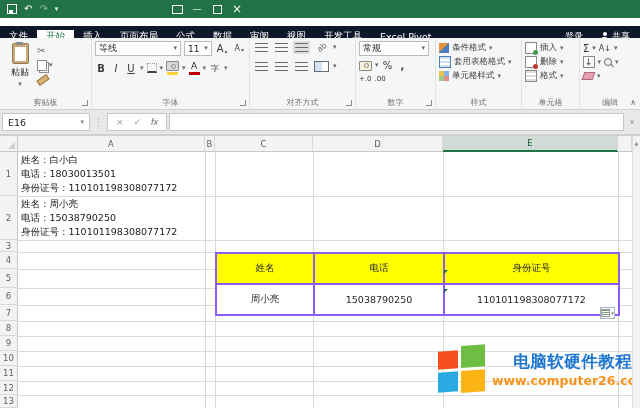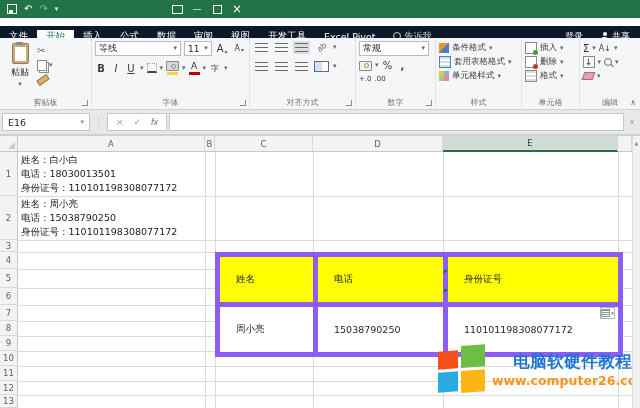--- a/index.html
+++ b/index.html
@@ -99,21 +99,21 @@
           border-bottom:1px solid #c8c8c8;box-sizing:border-box;color:#616161;
           display:flex;align-items:center;justify-content:center;font-size:8.5px}
   .colhdr.sel{background:#d2dcd6;color:#17573b;border-bottom:2px solid #217346}
   .rowhdr{position:absolute;left:0;width:18px;background:#f3f3f3;border-right:1px solid #c8c8c8;
           border-bottom:1px solid #d8d8d8;box-sizing:border-box;color:#616161;
           display:flex;align-items:center;justify-content:center;font-size:8.5px}
   .vl{position:absolute;top:16px;bottom:0;width:1px;background:#dadada}
   .hl{position:absolute;left:18px;right:8px;height:1px;background:#dadada}
   .ablock{position:absolute;left:21px;line-height:14px;font-size:9.5px;white-space:nowrap;color:#1a1a1a}
   .xtable{position:absolute;left:215px;top:116px;border-collapse:collapse;table-layout:fixed;background:#fff}
-  .xtable td{border:5px solid #8b5cf6;text-align:left;vertical-align:middle;font-size:9.5px;padding:16px;overflow:hidden}
+  .xtable td{border:2px solid #8b5cf6;text-align:center;vertical-align:middle;font-size:9.5px;padding:8px;overflow:hidden}
   .xtable tr.hdr td{background:#ffff00}
   .gtri{position:absolute;width:0;height:0;border-top:4px solid #1e7145;border-right:4px solid transparent}
   .smarttag{position:absolute;left:600px;top:171px;width:15px;height:12px;background:#fdfdfd;
             border:1px solid #a8b6c4;box-sizing:border-box;display:flex;align-items:center;justify-content:center;gap:1px}
   .smarttag .g{width:7px;height:6px;background:repeating-linear-gradient(to bottom,#7aa87a 0 1px,#fff 1px 2px);border:1px solid #9a9a9a}
   .smarttag .a{font-size:5px;color:#6a6a6a}
   .scrollbar{position:absolute;right:0;top:0;width:8px;height:272px;background:#f2f2f2;border-left:1px solid #dcdcdc;box-sizing:border-box;text-align:center}
   .scroll-up{font-size:5px;color:#8a8a8a;margin-top:4px}
   
   .watermark{position:absolute;left:438px;top:210px;display:flex;align-items:center;gap:7px}
@@ -146,30 +146,27 @@
           <span class="maxi"></span>
         </span>
       <span class="wbtn" style="font-size:12px">×</span>
     </div>
   </div>
 
   <div class="tabrow">
     <div class="tab">文件</div>
     <div class="tab active">开始</div>
     <div class="tab">插入</div>
+    <div class="tab">页面布局</div>
     <div class="tab">公式</div>
     <div class="tab">数据</div>
     <div class="tab">审阅</div>
     <div class="tab">视图</div>
     <div class="tab">开发工具</div>
     <div class="tab">Excel Pivot</div>
-    <div class="tellme">
-      <span class="bulb"></span>
-      <span>告诉我…</span>
-    </div>
     <div class="spacer"></div>
     <div class="signin">登录</div>
     <div class="share">
       <span class="person"></span>
       <span>共享</span>
     </div>
   </div>
 
   <div class="ribbon">
 

